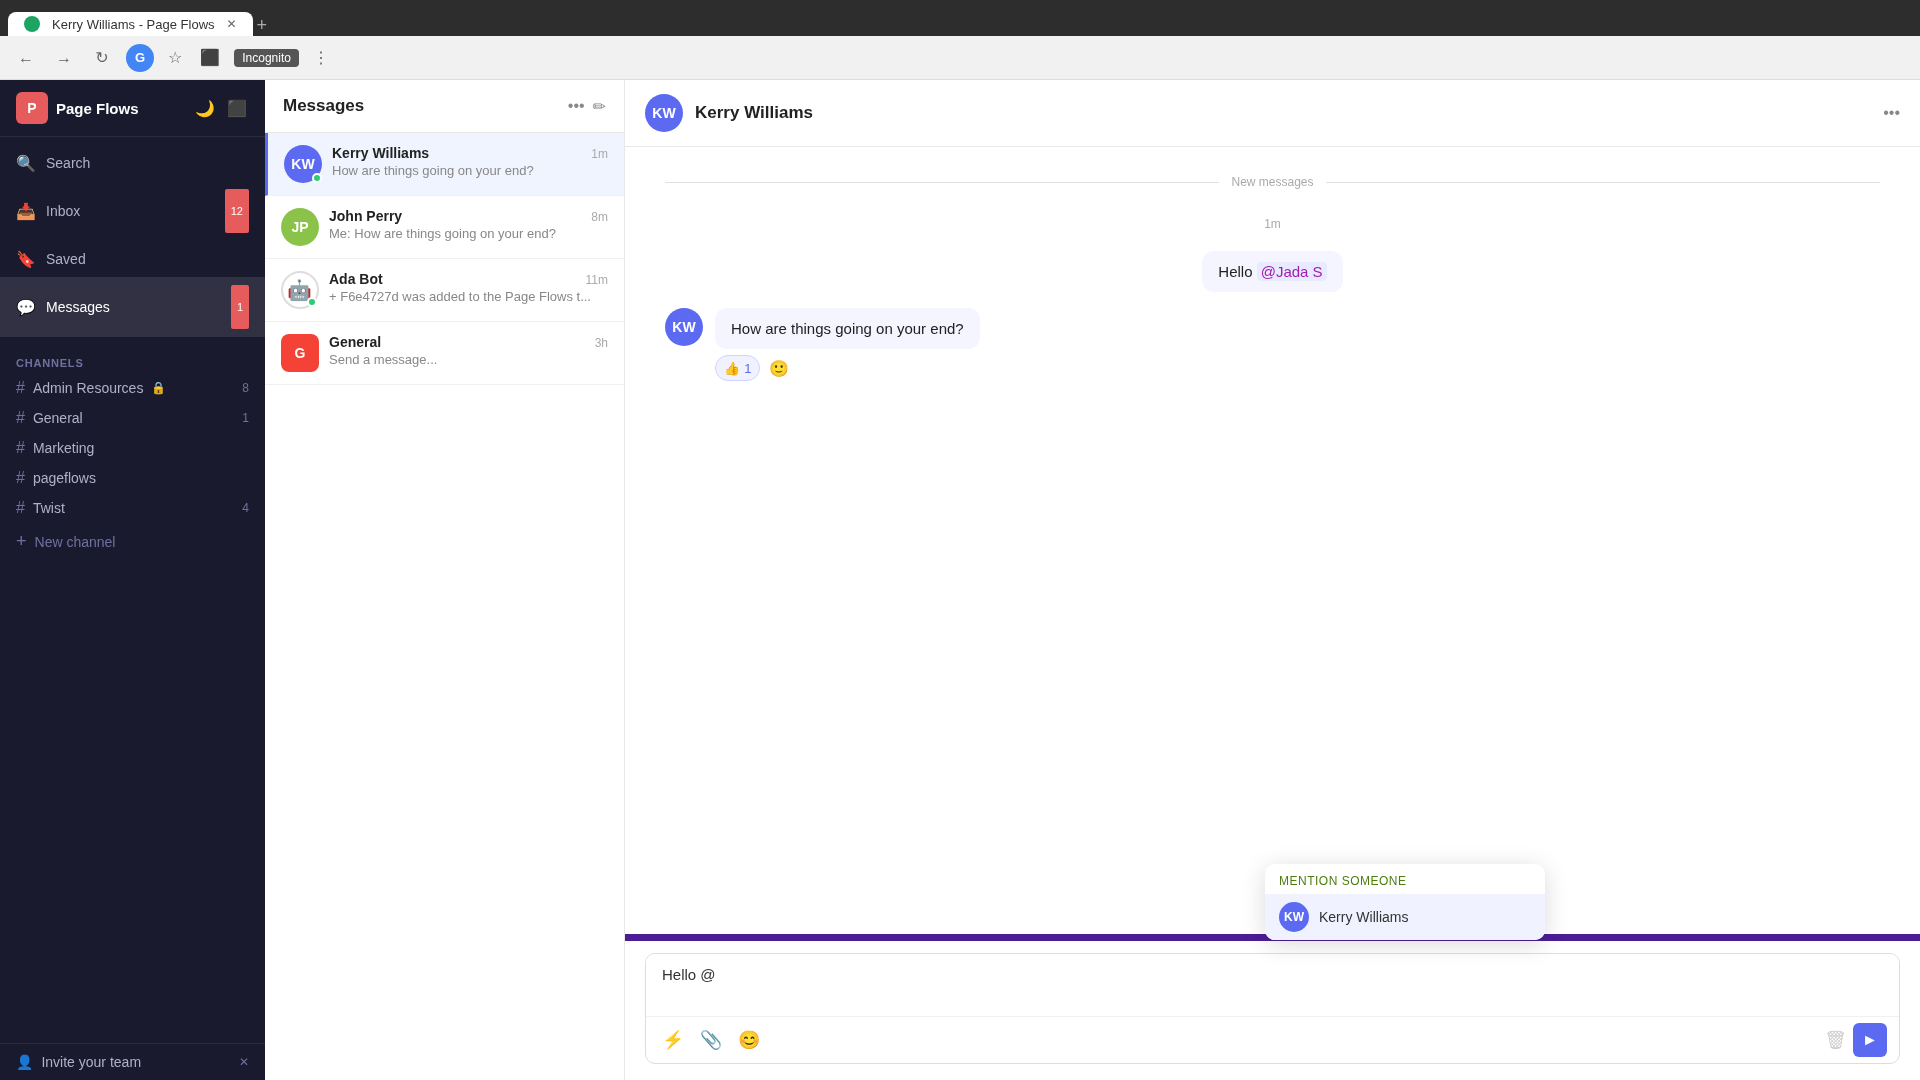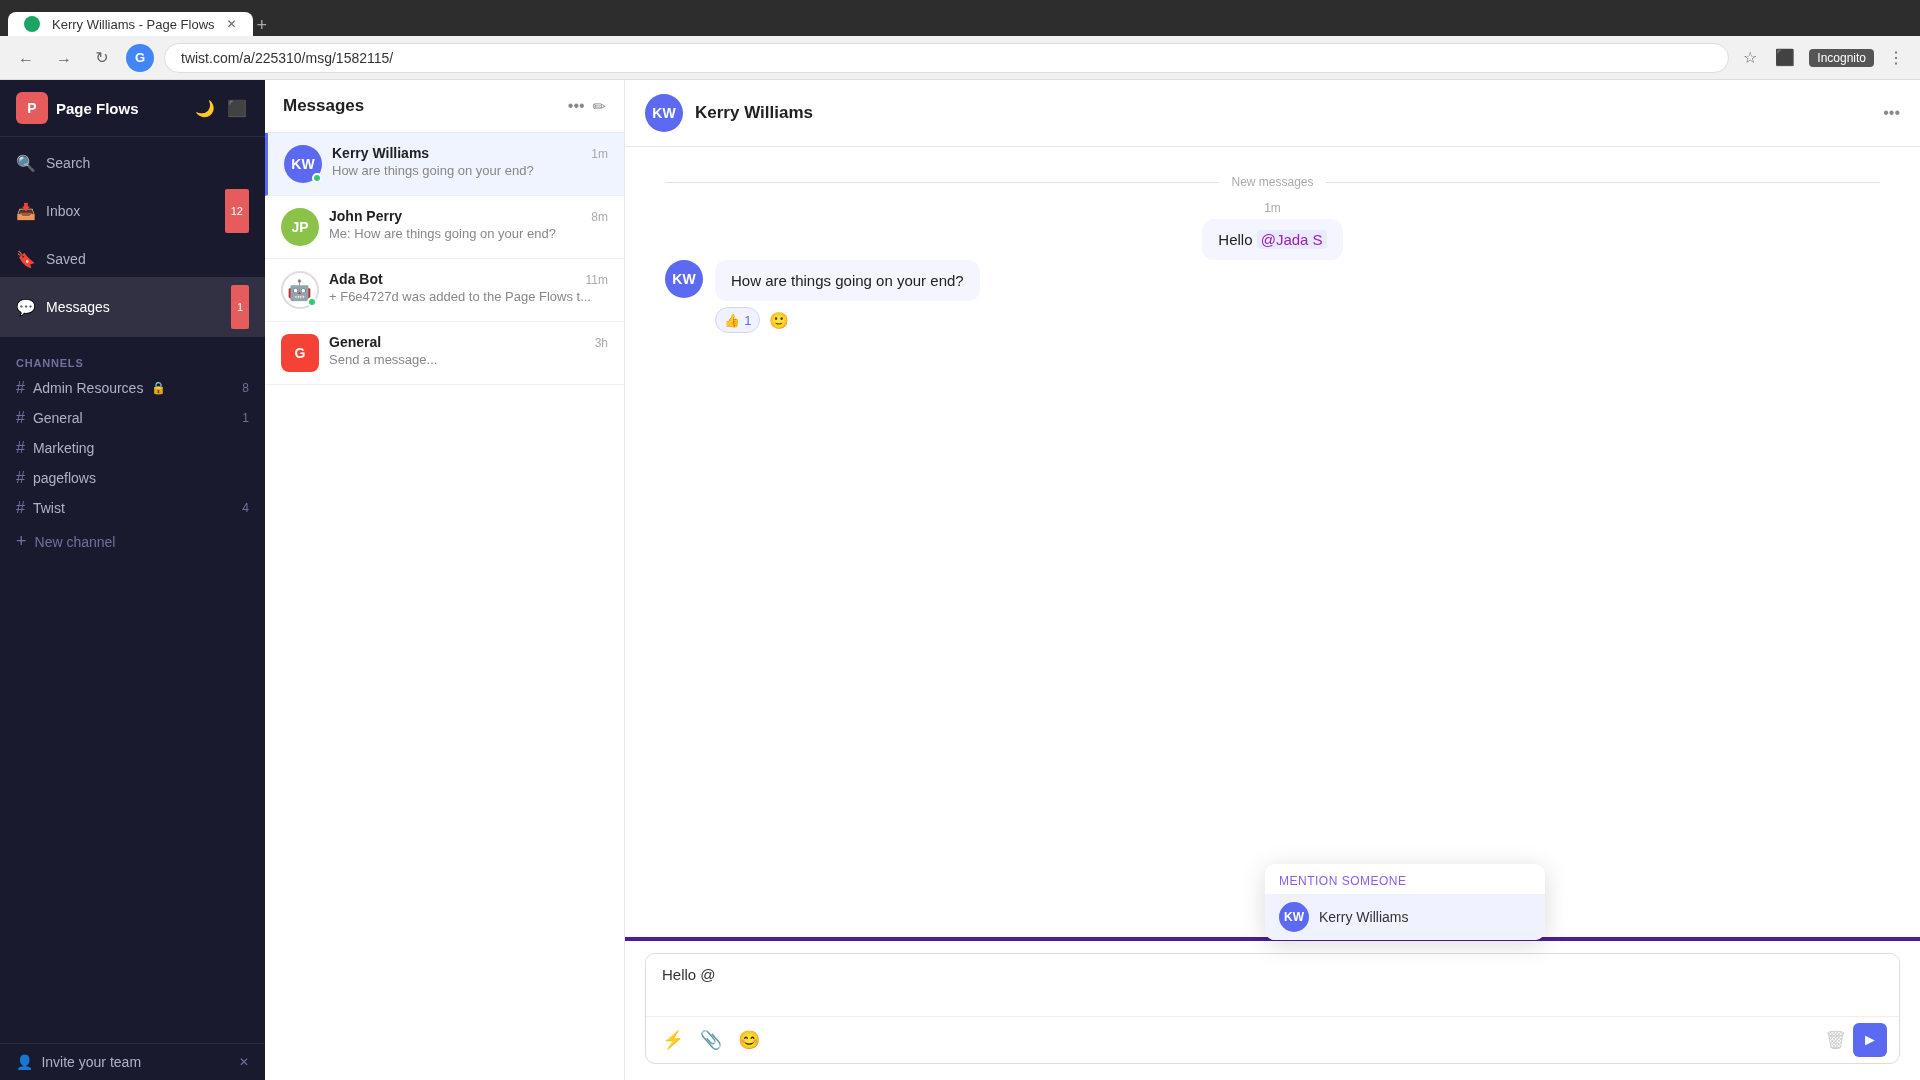--- a/index.html
+++ b/index.html
@@ -57,43 +57,43 @@
     .message-top { display: flex; justify-content: space-between; align-items: baseline; }
     .message-sender { font-size: 14px; font-weight: 600; color: #222; }
     .message-time { font-size: 12px; color: #aaa; }
     .message-preview { font-size: 13px; color: #888; white-space: nowrap; overflow: hidden; text-overflow: ellipsis; margin-top: 2px; }
 
     
     .chat-panel { flex: 1; display: flex; flex-direction: column; background: #fff; position: relative; }
     .chat-header { padding: 14px 20px; border-bottom: 1px solid #e8e8e8; display: flex; align-items: center; gap: 12px; }
     .chat-header-name { font-size: 17px; font-weight: 600; color: #222; flex: 1; }
     .chat-header-actions { display: flex; gap: 4px; }
-    .chat-messages { flex: 1; padding: 20px 40px; overflow-y: auto; display: flex; flex-direction: column; }
+    .chat-messages { flex: 1; padding: 20px 40px; overflow-y: auto; display: flex; flex-direction: column; gap: 16px; }
     .new-messages-divider { display: flex; align-items: center; gap: 12px; margin: 8px 0; }
     .new-messages-divider .line { flex: 1; height: 1px; background: #e0e0e0; }
     .new-messages-divider .label { font-size: 12px; color: #aaa; white-space: nowrap; }
     .timestamp-badge { font-size: 12px; color: #aaa; text-align: center; margin: 4px 0; }
     .chat-message { display: flex; gap: 12px; align-items: flex-start; }
     .chat-message-bubble { background: #f4f5ff; border-radius: 12px; padding: 12px 16px; font-size: 15px; color: #222; }
     .mention { background: #e8eaff; color: #a21caf; border-radius: 4px; padding: 1px 4px; font-weight: 500; }
     .reaction-btn { display: flex; align-items: center; gap: 4px; background: #f0f2ff; border: 1px solid #d0d4ff; border-radius: 16px; padding: 3px 8px; font-size: 13px; color: #5b6af0; cursor: pointer; }
     .reaction-add-btn { background: none; border: 1px solid transparent; border-radius: 50%; width: 26px; height: 26px; display: flex; align-items: center; justify-content: center; cursor: pointer; color: #aaa; font-size: 16px; }
     .chat-reactions { display: flex; gap: 6px; margin-top: 6px; }
 
     
     .mention-dropdown { position: absolute; bottom: 140px; left: 640px; background: #fff; border-radius: 10px; box-shadow: 0 4px 24px rgba(0,0,0,0.15); width: 280px; overflow: hidden; z-index: 100; }
-    .mention-header { padding: 10px 14px 6px; font-size: 12px; color: #8b5cf6; font-weight: 500; text-transform: uppercase; letter-spacing: 0.5px; }
+    .mention-header { padding: 10px 14px 6px; font-size: 12px; color: #4d7c0f; font-weight: 500; text-transform: uppercase; letter-spacing: 0.5px; }
     .mention-item { display: flex; align-items: center; gap: 10px; padding: 8px 14px; cursor: pointer; font-size: 14px; color: #333; }
     .mention-item:hover, .mention-item.selected { background: #f0f2ff; }
     .mention-avatar { width: 30px; height: 30px; border-radius: 50%; display: flex; align-items: center; justify-content: center; font-weight: bold; font-size: 12px; color: #fff; }
     .mention-avatar-js { background: #f44336; }
     .mention-avatar-kw { background: #5b6af0; }
 
     
-    .composer-area { border-top: 4px solid #4c1d95; padding: 12px 20px 16px; }
+    .composer-area { border-top: 7px solid #4c1d95; padding: 12px 20px 16px; }
     .composer-box { border: 1px solid #ddd; border-radius: 10px; overflow: hidden; }
     .composer-input { width: 100%; padding: 12px 16px; font-size: 15px; color: #333; border: none; outline: none; resize: none; min-height: 48px; font-family: inherit; }
     .composer-toolbar { display: flex; align-items: center; padding: 6px 12px; gap: 6px; border-top: 1px solid #f0f0f0; }
     .composer-tool { background: none; border: none; color: #999; cursor: pointer; font-size: 18px; width: 32px; height: 32px; display: flex; align-items: center; justify-content: center; border-radius: 6px; }
     .composer-spacer { flex: 1; }
     .delete-btn { background: none; border: none; color: #ccc; cursor: pointer; font-size: 18px; }
     .send-btn { background: #5b6af0; border: none; border-radius: 6px; color: #fff; width: 34px; height: 34px; display: flex; align-items: center; justify-content: center; cursor: pointer; font-size: 16px; }
 
     
     .ada-bot-icon { width: 38px; height: 38px; border-radius: 50%; background: #fff; border: 2px solid #ddd; display: flex; align-items: center; justify-content: center; font-size: 20px; flex-shrink: 0; position: relative; }
@@ -111,21 +111,20 @@
   <button class="new-tab-btn">+</button>
 </div>
 
 <div class="address-bar-row">
   <button class="nav-btn">←</button>
   <button class="nav-btn">→</button>
   <button class="nav-btn">↻</button>
   <div style="width:28px;height:28px;background:#4285f4;border-radius:50%;display:flex;align-items:center;justify-content:center;">
     <span style="color:#fff;font-size:13px;font-weight:bold;">G</span>
   </div>
-  <input class="address-input" value="twist.com/a/225310/msg/1582115/" readonly="" style="">
   <button class="browser-action-btn">☆</button>
   <button class="browser-action-btn">⬛</button>
   <span class="incognito-badge">Incognito</span>
   <button class="browser-action-btn">⋮</button>
 </div>
 
 <div class="app">
 
   <div class="sidebar">
     <div class="sidebar-header">

